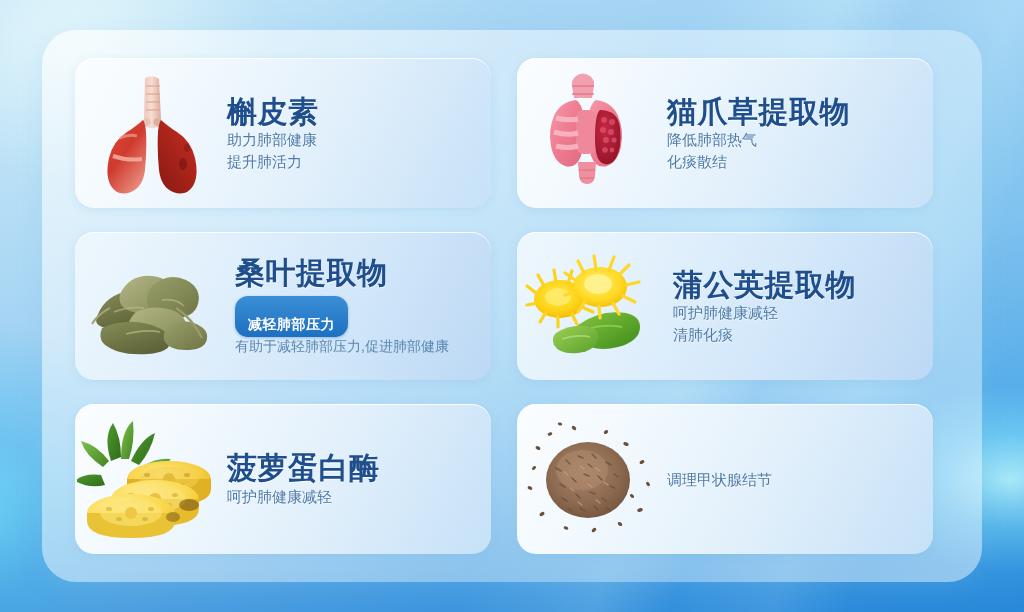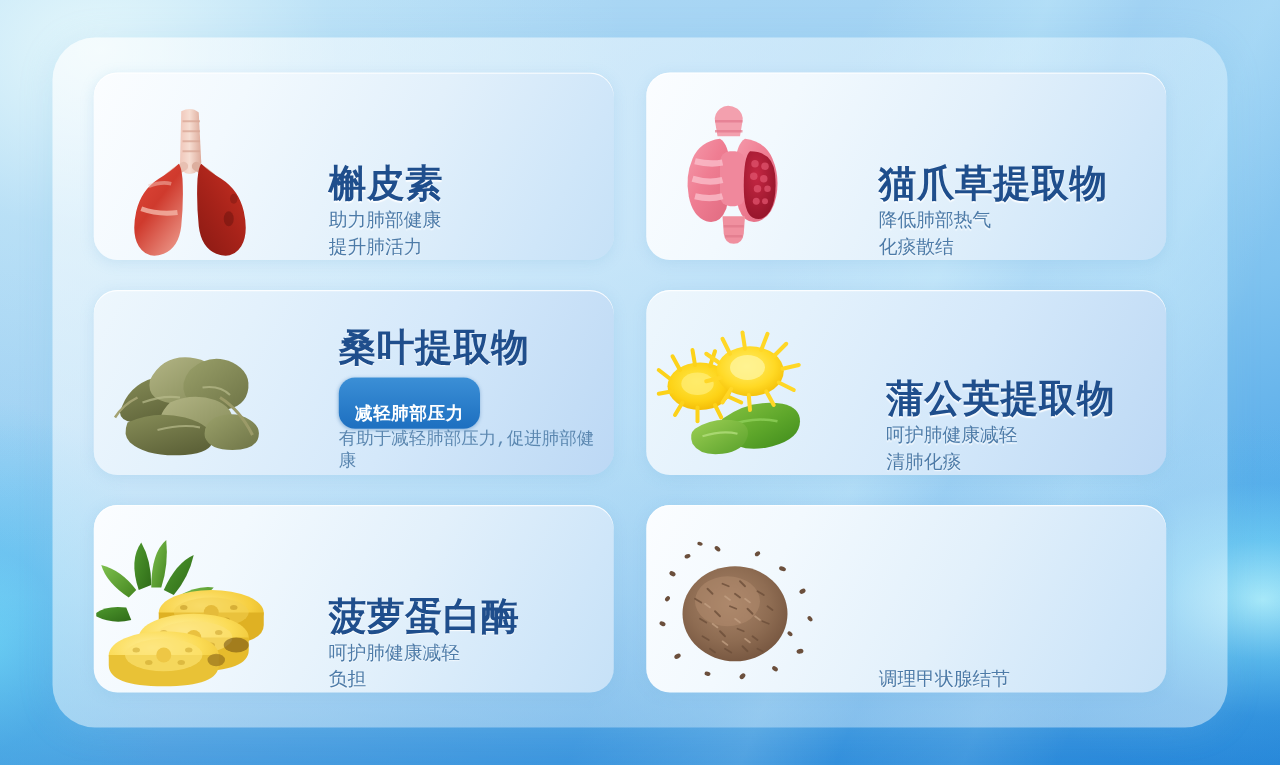--- a/index.html
+++ b/index.html
@@ -99,23 +99,22 @@
     border-radius: 19px;
     background: linear-gradient(118deg,
         #fbfdff 0%,
         #f2f9fe 26%,
         #e2f0fb 58%,
         #cfe6f9 86%,
         #c6e1f7 100%);
     box-shadow: 0 2px 10px rgba(125,180,225,0.22),
                 inset 0 1px 0 rgba(255,255,255,0.85);
     display: flex;
-    align-items: flex-end;
+    align-items: center;
     overflow: hidden;
-    gap: 36px;
   }
   
   .card.tint-blue {
     background: linear-gradient(118deg,
         #eef7fd 0%,
         #e3f1fc 28%,
         #d4e8fa 60%,
         #c3ddf6 88%,
         #bcd8f5 100%);
   }
@@ -167,21 +166,20 @@
     line-height: 1.2;
     letter-spacing: 0.5px;
     box-shadow: 0 1px 3px rgba(20,90,160,0.35);
   }
   .card-desc {
     margin-top: 0;
     font-size: 14px;
     line-height: 1.34;
     color: #5b87b0;
     max-width: 252px;
-    font-family: Liberation Mono, monospace;
   }
 
   
   .card.c-quercetin  .card-media { width: 152px; }
   .card.c-catsclaw   .card-media { width: 150px; }
   .card.c-mulberry   .card-media { width: 160px; }
   .card.c-dandelion  .card-media { width: 156px; }
   .card.c-bromelain  .card-media { width: 152px; }
   .card.c-perilla    .card-media { width: 150px; }
 </style>
@@ -476,21 +474,20 @@
               <ellipse cx="68" cy="102" rx="3" ry="2"></ellipse>
           </g>
 
           <ellipse cx="112" cy="88" rx="10" ry="6" fill="#6b4a12" opacity="0.55"></ellipse>
           <ellipse cx="96" cy="100" rx="7" ry="5" fill="#6b4a12" opacity="0.45"></ellipse>
         </svg>
       </div>
       <div class="card-text">
         <div class="card-title">菠萝蛋白酶</div>
         <div class="card-sub">呵护肺健康减轻</div>
-        <div class="card-sub">负担</div>
       </div>
     </div>
 
     <div class="card c-perilla">
       <div class="card-media">
         <svg width="140" height="122" viewBox="0 0 140 122">
           <defs>
             <radialGradient id="pile" cx="0.45" cy="0.4" r="0.65">
               <stop offset="0%" stop-color="#a98569"></stop>
                 <stop offset="60%" stop-color="#8e6c52"></stop>

